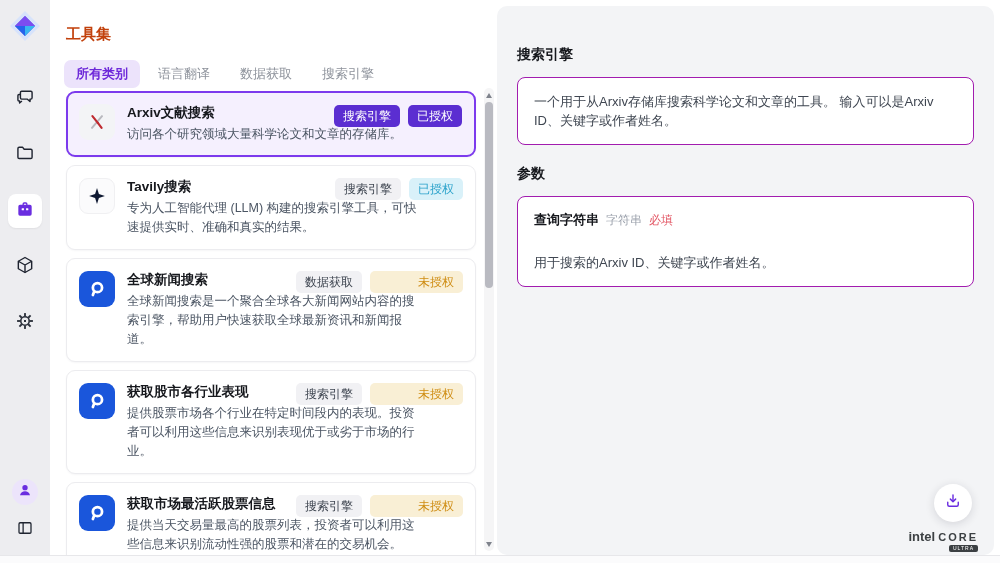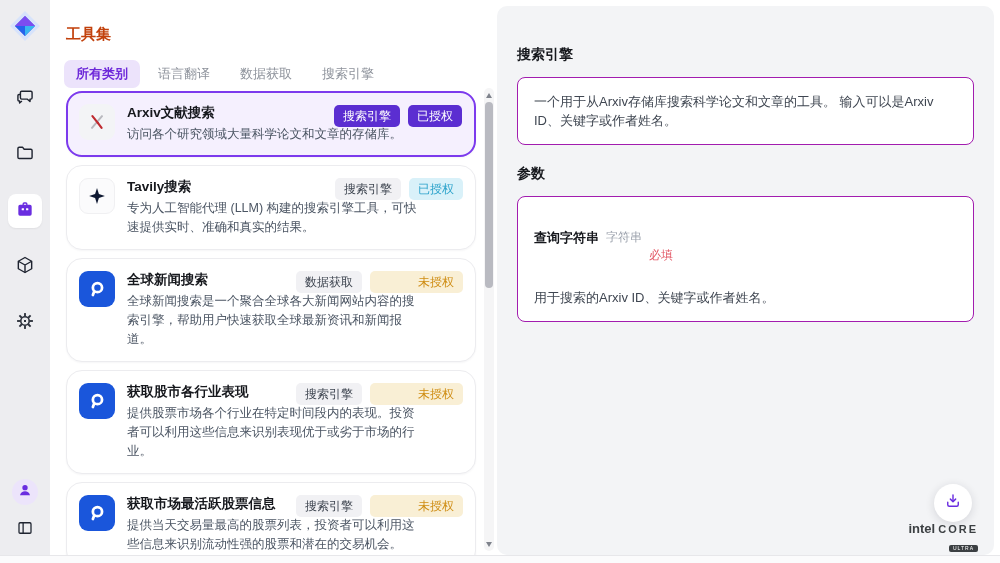--- a/index.html
+++ b/index.html
@@ -17,21 +17,21 @@
   .avatar-circle { width:26px; height:26px; border-radius:50%; background:#ece4fb; display:flex; align-items:center; justify-content:center; }
 
   
   .main { position:absolute; left:50px; top:3px; width:447px; height:552px; background:#ffffff; border-top-left-radius:12px; overflow:hidden; }
   .main-title { position:absolute; left:16px; top:22px; font-size:15px; font-weight:bold; color:#c2410c; }
   .tabs { position:absolute; left:14px; top:57px; display:flex; gap:6px; }
   .tab { font-size:13px; color:#8d929b; padding:5px 12px; border-radius:7px; cursor:pointer; white-space:nowrap; }
   .tab.active { background:#ece3fb; color:#6d28d9; font-weight:bold; }
 
   .tool-list { position:absolute; left:16px; top:88px; width:410px; height:464px; display:flex; flex-direction:column; gap:8px; }
-  .tool-card { position:relative; background:#ffffff; border:1px solid #ececef; border-radius:16px; padding:12px; display:flex; gap:12px; cursor:pointer; box-shadow:0 1px 2px rgba(20,20,43,.04); }
+  .tool-card { position:relative; background:#ffffff; border:1px solid #ececef; border-radius:9px; padding:12px; display:flex; gap:12px; cursor:pointer; box-shadow:0 1px 2px rgba(20,20,43,.04); }
   .tool-card.selected { background:#f5f0fe; border:2px solid #7c3aed; padding:11px; }
   .t-icon { flex:0 0 36px; width:36px; height:36px; border-radius:9px; background:#f3f4f6; display:flex; align-items:center; justify-content:center; overflow:hidden; }
   .t-icon.icon-blue { background:#1a56db; }
   .t-icon.icon-plain { background:#fbfbfc; border:1px solid #f0f0f2; }
   .t-body { width:292px; }
   .t-title { font-size:13.5px; font-weight:bold; color:#16181d; line-height:18px; }
   .t-desc { margin-top:3px; font-size:12.5px; line-height:19px; color:#4b5563; }
   .t-badges { position:absolute; right:12px; top:12px; display:flex; gap:8px; }
   .badge { font-size:12px; line-height:12px; padding:5px 9px; border-radius:5px; white-space:nowrap; }
   .cat-normal { background:#f1f1f4; color:#3f4651; }
@@ -50,26 +50,26 @@
 
   
   .details { position:absolute; left:497px; top:6px; width:497px; height:549px; background:#f3f4f6; border-radius:10px; padding:20px; }
   .d-title { font-size:15px; font-weight:bold; color:#111318; }
   .d-sub { margin-top:20px; font-size:14px; font-weight:bold; color:#16181d; }
   .d-card { margin-top:13px; background:#ffffff; border-radius:8px; padding:14px 16px; border:1px solid #a21caf; }
   .d-intro { font-size:13px; color:#3f4651; line-height:19px; }
   .p-row { display:flex; align-items:center; gap:7px; }
   .p-name { font-size:13px; font-weight:bold; color:#16181d; }
   .p-type { font-size:12px; color:#9aa0ab; }
-  .p-req { font-size:12px; color:#e35866;margin-top:36px; }
+  .p-req { font-size:12px; color:#e35866; }
   .p-desc { margin-top:25px; font-size:13px; color:#3f4651; }
 
   
   .fab-download { position:absolute; right:28px; bottom:41px; width:38px; height:38px; border-radius:50%; background:#ffffff; box-shadow:0 2px 10px rgba(25,28,50,.14); display:flex; align-items:center; justify-content:center; cursor:pointer; }
-  .intel-logo { position:absolute; right:22px; bottom:11px; display:flex; flex-direction:column; align-items:flex-end; line-height:1;gap:8px; }
+  .intel-logo { position:absolute; right:22px; bottom:11px; display:flex; flex-direction:column; align-items:flex-end; line-height:1; }
   .intel-row { display:flex; align-items:baseline; gap:3px; color:#3c4043; }
   .intel-word { font-size:13px; font-weight:bold; letter-spacing:0; }
   .core-word { font-size:11px; font-weight:bold; letter-spacing:2px; }
   .intel-badge { margin-top:2px; background:#3c4043; color:#ffffff; font-size:5px; letter-spacing:1px; padding:1px 4px; border-radius:2px; }
 
   
   .bottom-strip { position:absolute; left:0; top:555px; width:1000px; height:8px; background:#fbfbfc; border-top:1px solid #e7e7ea; }
 </style>
 </head>
 <body>

